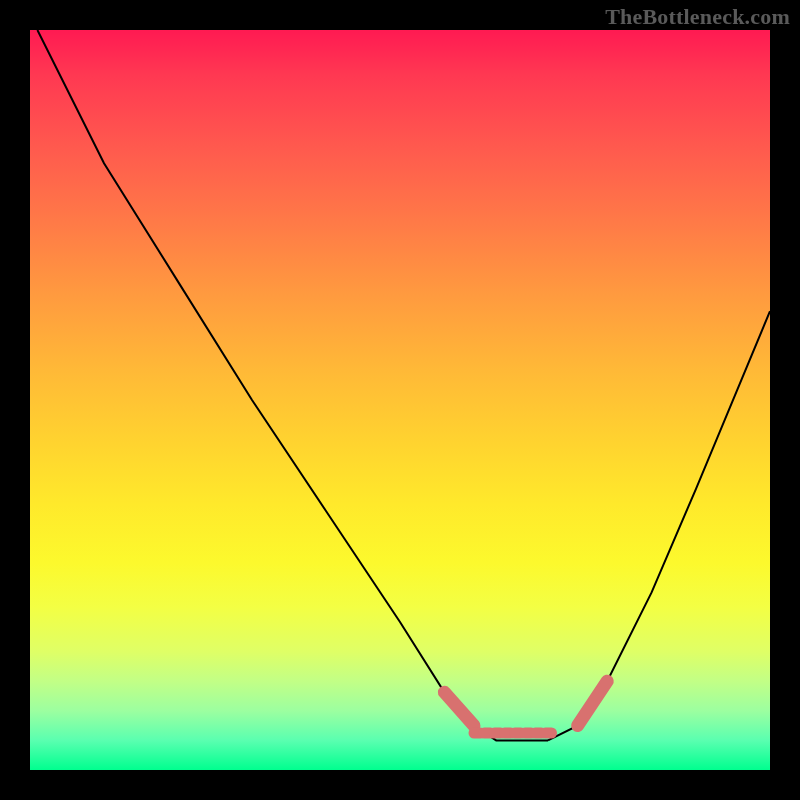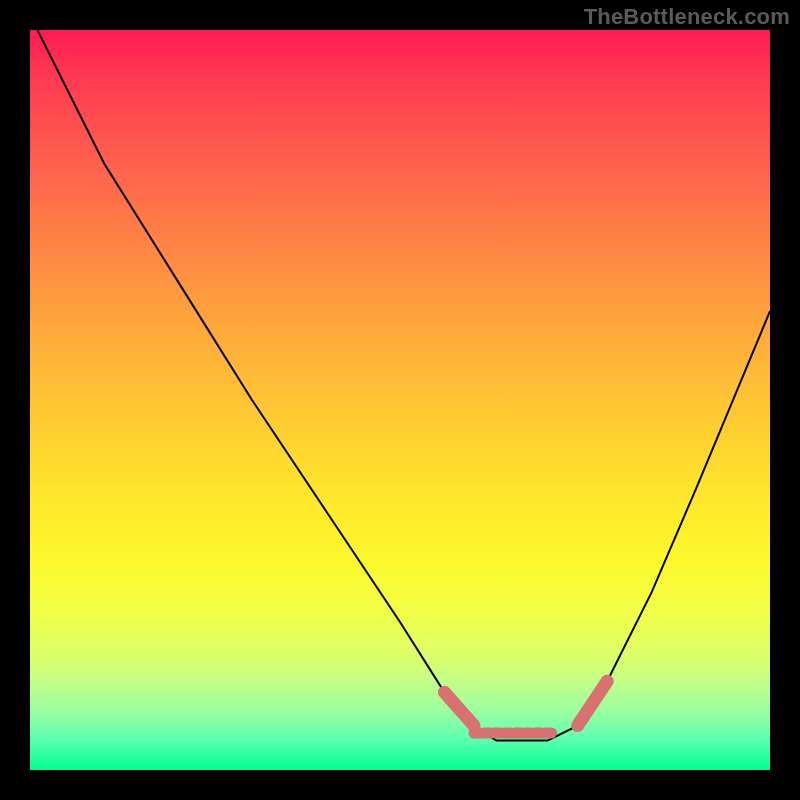--- a/index.html
+++ b/index.html
@@ -8,21 +8,21 @@
     width: 800px;
     height: 800px;
     background: #000;
     position: relative;
   }
   .watermark {
     position: absolute;
     top: 4px;
     right: 10px;
     color: #5a5a5a;
-    font-family: Liberation Sans, sans-serif;
+    font-family: Liberation Serif, serif;
     font-size: 22px;
     font-weight: bold;
     letter-spacing: 0.2px;
     z-index: 30;
   }
   .plot-area {
     position: absolute;
     left: 30px;
     top: 30px;
     width: 740px;

